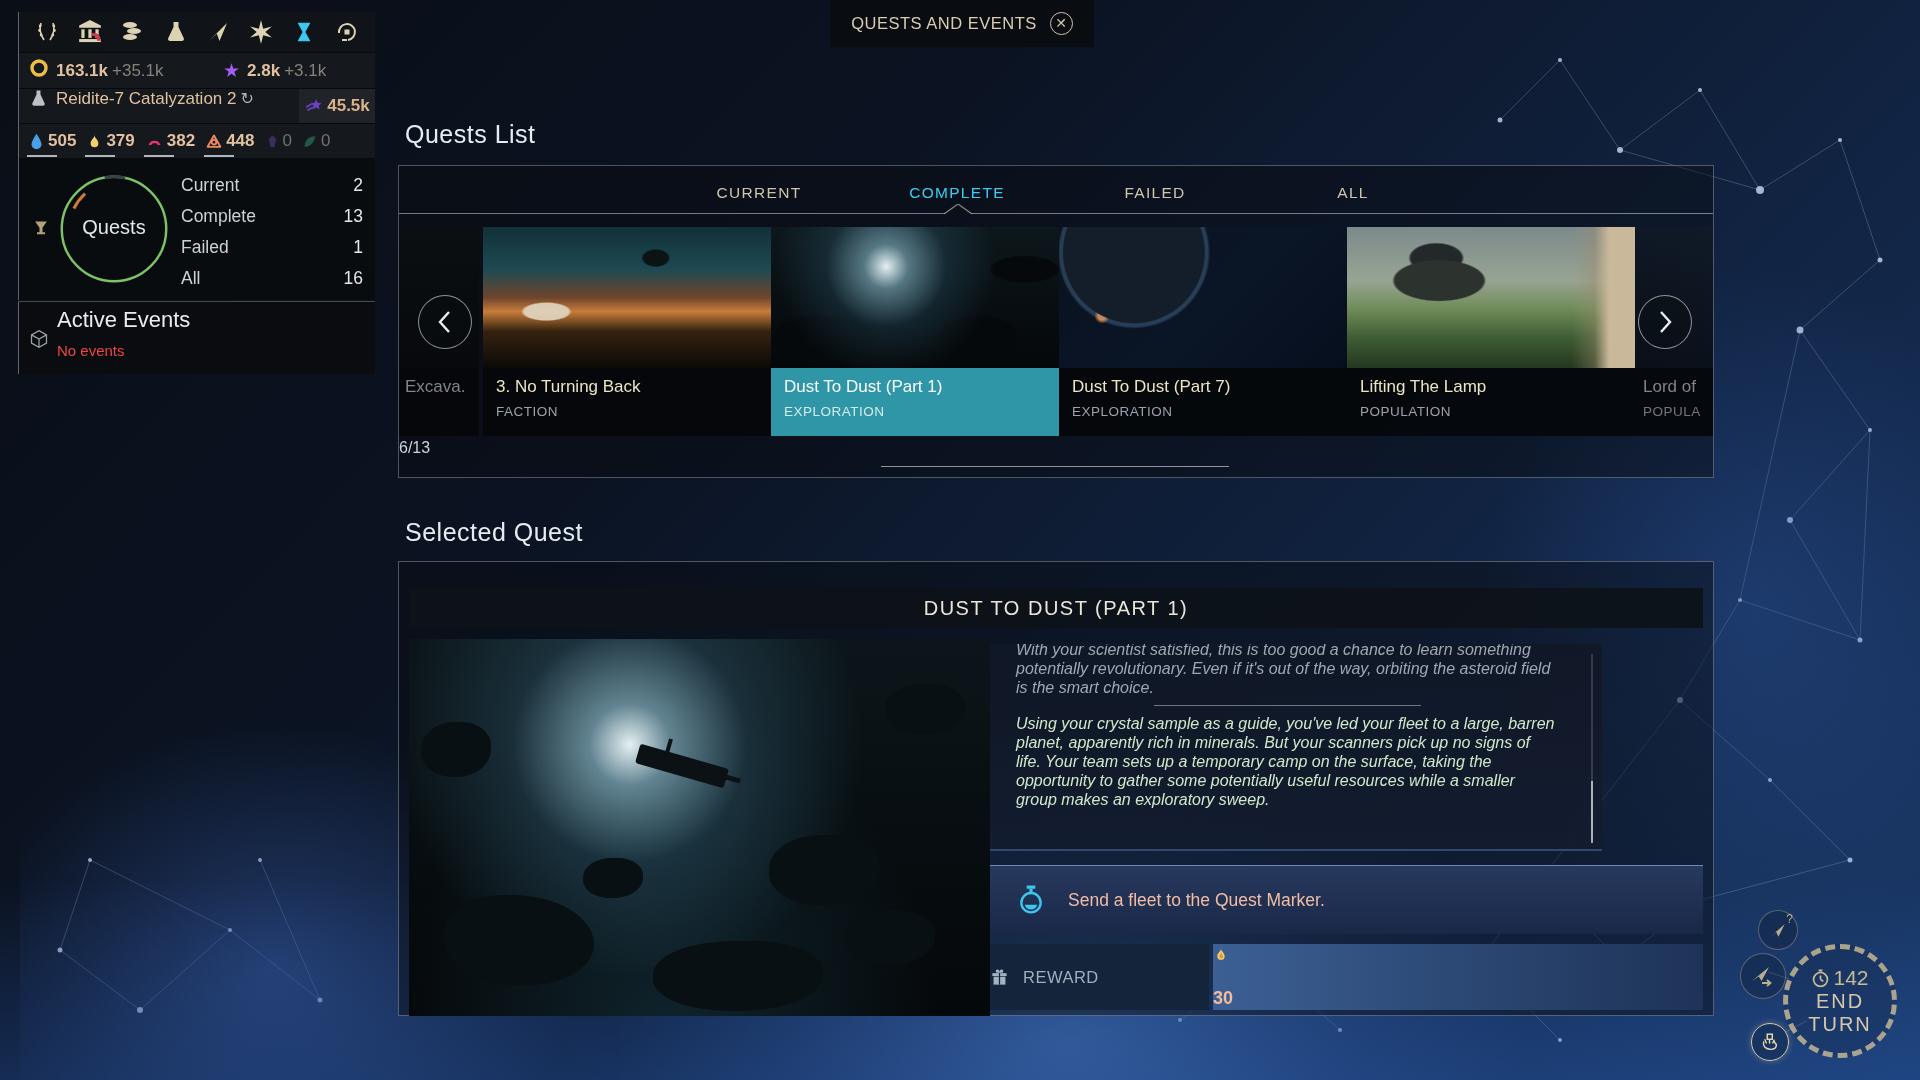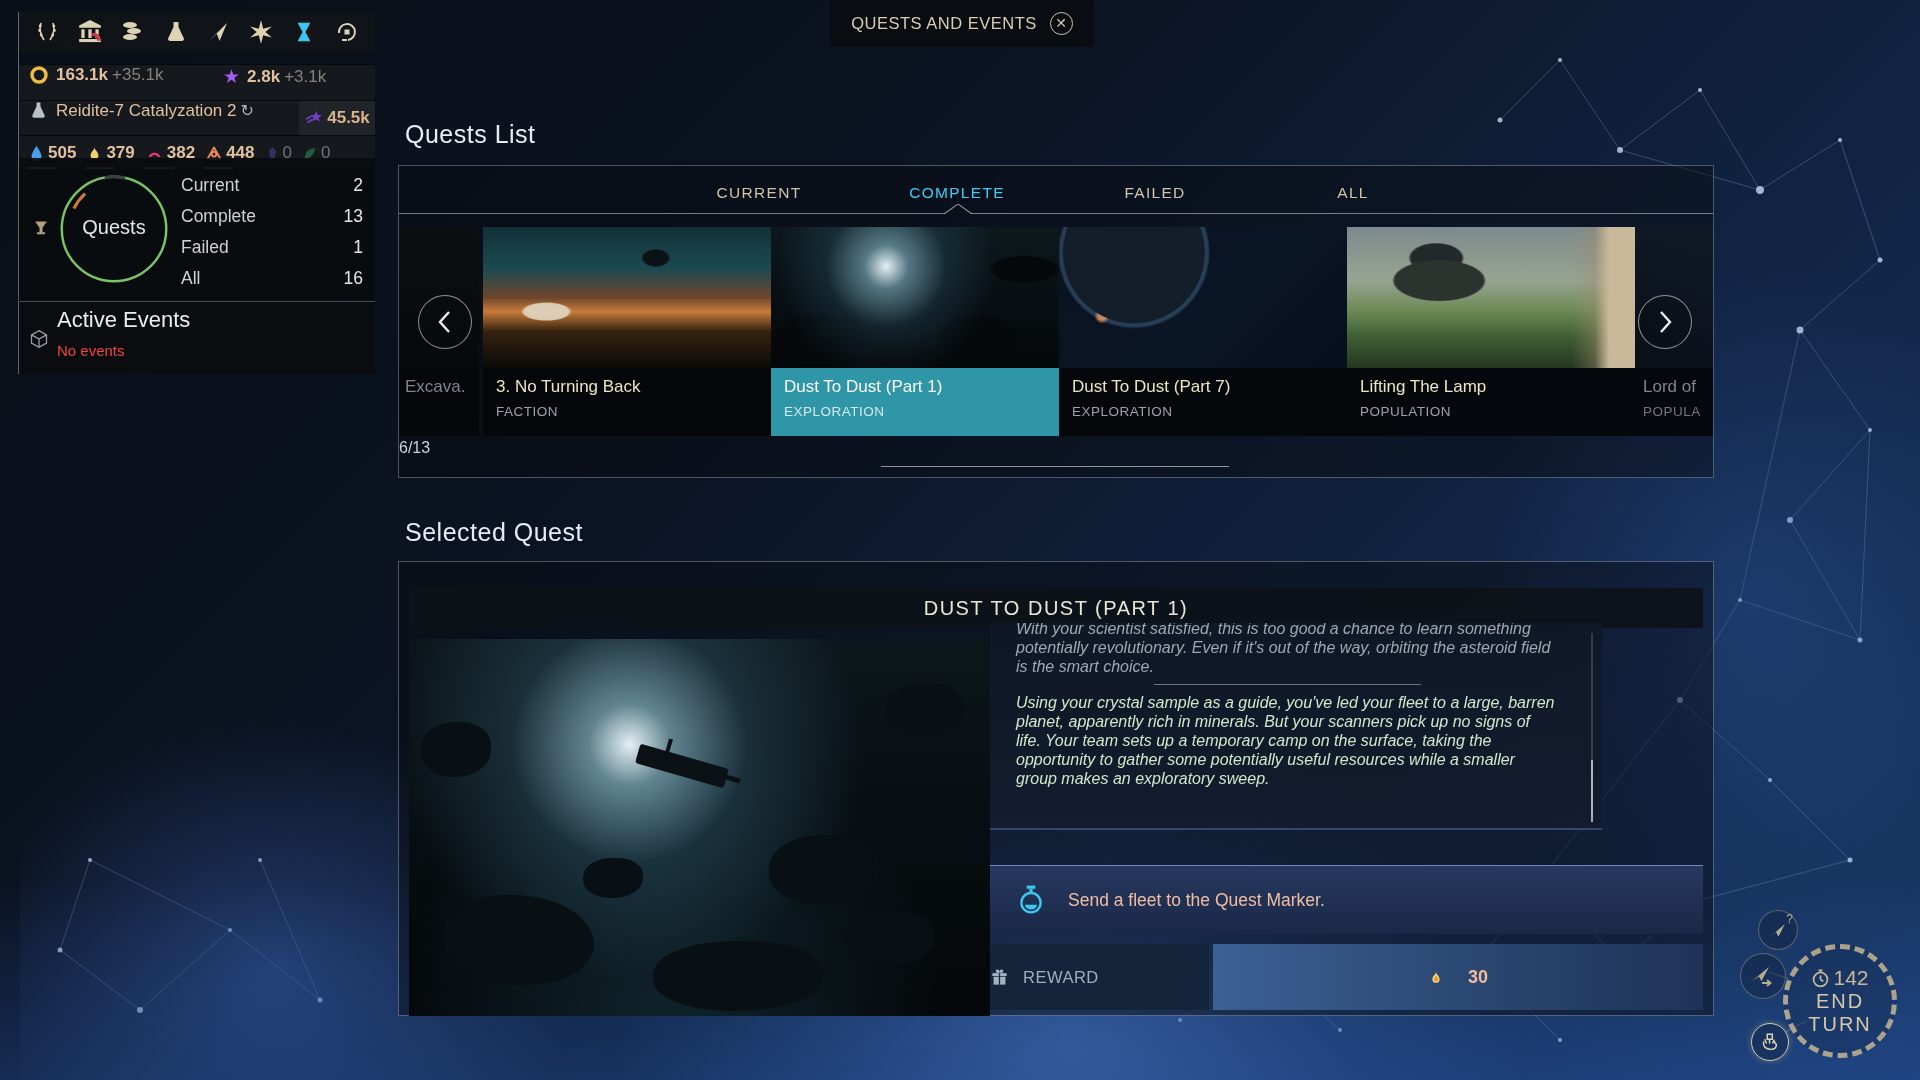--- a/index.html
+++ b/index.html
@@ -20,22 +20,22 @@
     background:linear-gradient(180deg, transparent, rgba(40,90,175,.35));}
   svg.bg-net{ position:absolute; left:0; top:0; z-index:0; pointer-events:none; }
 
   
   .empire{ position:absolute; left:18px; top:12px; width:357px; z-index:5;
     border-left:1px solid rgba(200,210,220,.45);}
   .e-row{ position:relative; }
   .e-icons{ height:40px; background:rgba(17,20,23,.96); display:flex; align-items:center;
     justify-content:space-between; padding:0 13px; }
   .e-icons .mi{ width:30px; height:26px; display:flex; align-items:center; justify-content:center; cursor:pointer;}
-  .e-vals{ height:36px; background:rgba(22,25,28,.95); display:flex; 
-    font-size:17px; border-top:1px solid rgba(0,0,0,.6); padding-left:10px;margin-top:12px;}
+  .e-vals{ height:36px; background:rgba(22,25,28,.95); display:flex; align-items:center;
+    font-size:17px; border-top:1px solid rgba(0,0,0,.6); padding-left:10px;}
   .e-vals .val{ color:#e2c1a0; margin:0 4px 0 7px; font-weight:bold;}
   .e-vals .delta{ color:#87817a; }
   .grp2{ position:absolute; left:204px; display:flex; align-items:center; }
   .e-research{ height:35px; background:rgba(22,25,28,.95); display:flex; align-items:flex-start;
     border-top:1px solid rgba(0,0,0,.6); padding-left:10px; font-size:17px;}
   .e-research .rname{ color:#e2c1a0; margin-left:8px;}
   .e-research .cyc{ color:#aeb4b9; margin-left:4px; font-size:16px;}
   .score-badge{ position:absolute; right:0; top:0; bottom:0; width:76px; background:rgba(33,36,40,.95);
     display:flex; align-items:center; justify-content:center; gap:2px;}
   .score-badge span{ color:#d8b48c; font-size:17px; font-weight:bold;}
@@ -149,21 +149,21 @@
     background:
       radial-gradient(circle at 38% 28%, rgba(240,252,255,.95) 0%, rgba(170,225,245,.55) 9%, rgba(70,130,160,.25) 26%, transparent 52%),
       radial-gradient(ellipse at 45% 110%, rgba(25,60,75,.55), transparent 60%),
       linear-gradient(180deg,#0c161a,#070d10 55%,#05080a);}
   .blob{ position:absolute; background:#081013; border-radius:48% 42% 50% 45%;}
   .sq-ship{ position:absolute; left:39%; top:31%; width:92px; height:20px; background:#0b1114;
     border-radius:3px; transform:rotate(16deg);}
   .sq-ship::before{ content:""; position:absolute; left:26px; top:-13px; width:4px; height:16px; background:#0b1114;}
   .sq-ship::after{ content:""; position:absolute; right:-14px; top:6px; width:18px; height:5px; background:#0b1114;}
 
-  .sq-log{ position:absolute; left:591px; top:61px; width:612px; height:207px; overflow:hidden;
+  .sq-log{ position:absolute; left:591px; top:82px; width:612px; height:207px; overflow:hidden;
     background:linear-gradient(180deg, rgba(16,23,38,.9), rgba(19,28,46,.88));
     border-bottom:2px solid rgba(90,130,200,.45); padding:6px 44px 0 26px;}
   .sq-log .clipwrap{ margin-top:-10px;}
   .para{ font-style:italic; font-size:16px; line-height:19px;}
   .para.prev{ color:#9ca8b2;}
   .para.cur{ color:#cfe8c9;}
   .log-div{ width:267px; margin:8px auto; border-top:1px solid rgba(255,255,255,.4);}
   .sb-track{ position:absolute; right:9px; top:10px; bottom:10px; width:2px; background:rgba(255,255,255,.15);}
   .sb-thumb{ position:absolute; right:9px; top:137px; height:62px; width:2px; background:rgba(235,242,248,.65);}
 
@@ -172,21 +172,21 @@
     border-top:1px solid rgba(125,155,205,.85);
     display:flex; align-items:center; gap:24px; padding-left:28px;}
   .sq-obj span{ color:#f0bda4; font-size:17.5px;}
 
   .rw-left{ position:absolute; left:591px; top:382px; width:219px; height:66px;
     background:rgba(20,37,58,.95); display:flex; align-items:center; justify-content:flex-start;
     gap:14px; cursor:pointer;}
   .rw-left span{ color:#9db0bd; font-size:16.5px; letter-spacing:.5px;}
   .rw-right{ position:absolute; left:814px; top:382px; width:490px; height:66px;
     background:linear-gradient(90deg,#3c6094 0%, #2d4a77 45%, #1e3357 100%);
-    display:flex; align-items:center; justify-content:center; gap:24px;}
+    display:flex; align-items:flex-start; justify-content:center; gap:24px;flex-direction:column;}
   .rw-right b{ color:#f2bc9e; font-size:18px; font-weight:bold;}
 
   
   .endturn{ position:absolute; left:1783px; top:944px; width:114px; height:114px; z-index:6;
     border:5px dashed rgba(198,183,148,.85); border-radius:50%;
     background:rgba(18,34,66,.25); cursor:pointer;
     display:flex; flex-direction:column; align-items:center; justify-content:center;}
   .endturn .turnno{ display:flex; align-items:center; gap:3px; color:#c9ba95; font-size:21px;}
   .endturn .l1,.endturn .l2{ color:#d6c8a6; font-size:20px; letter-spacing:2px; line-height:23px;}
   .sat{ position:absolute; border:1px solid rgba(195,183,150,.4); border-radius:50%;

